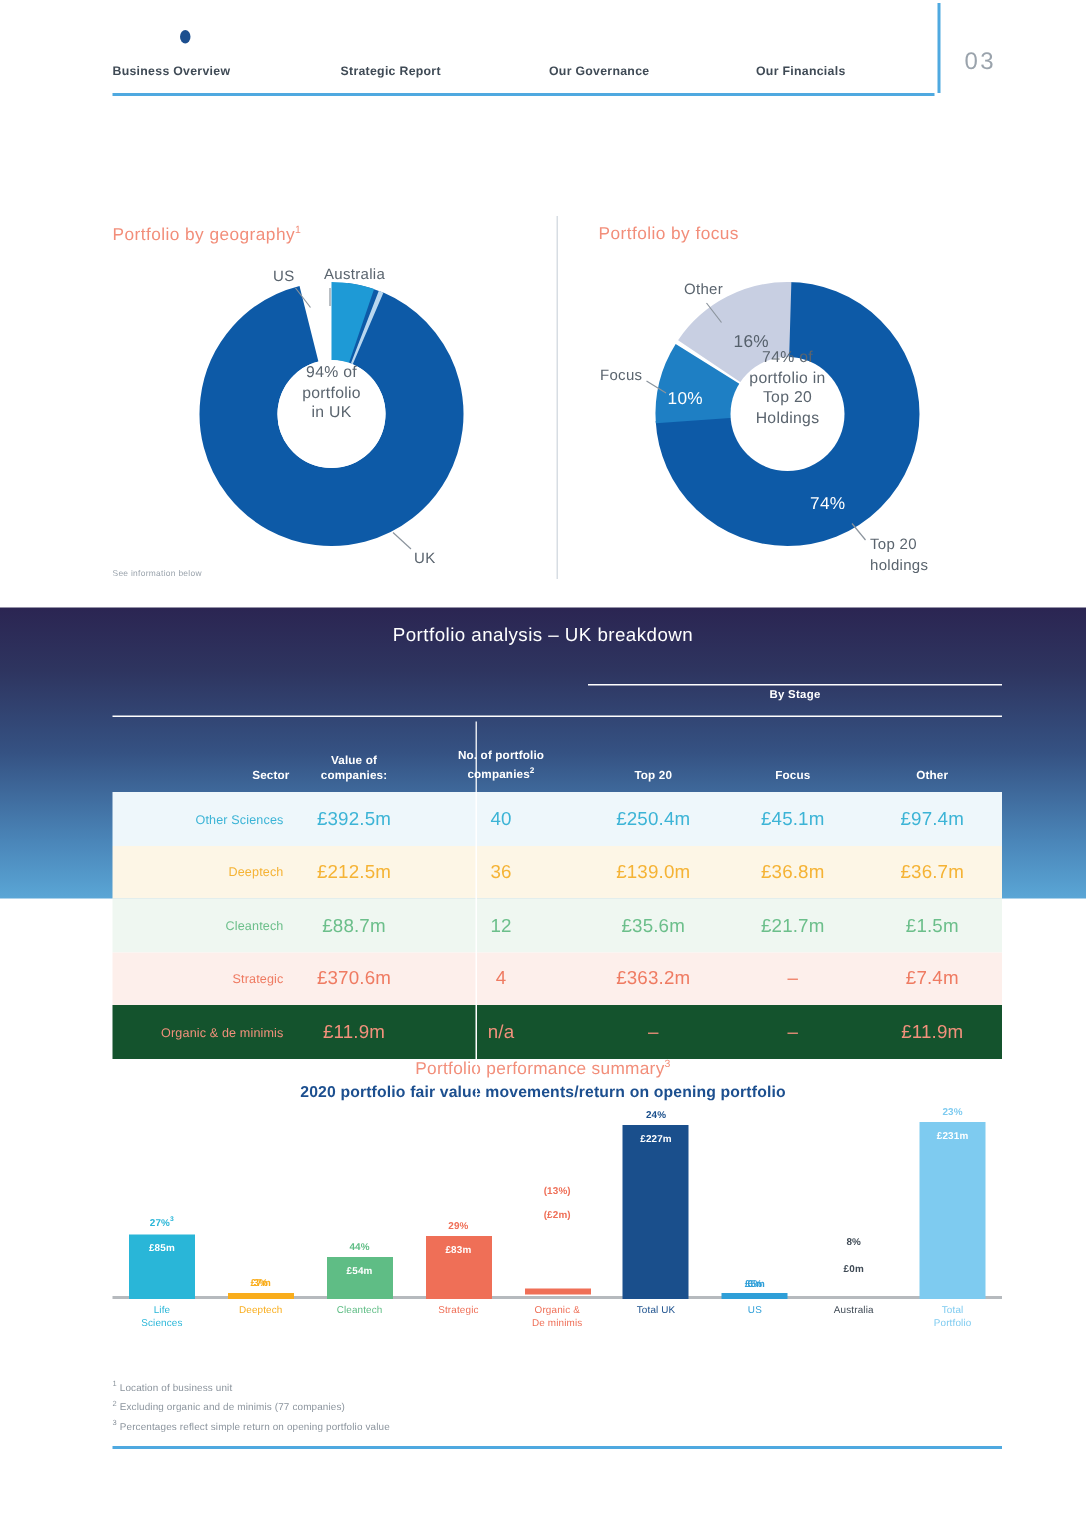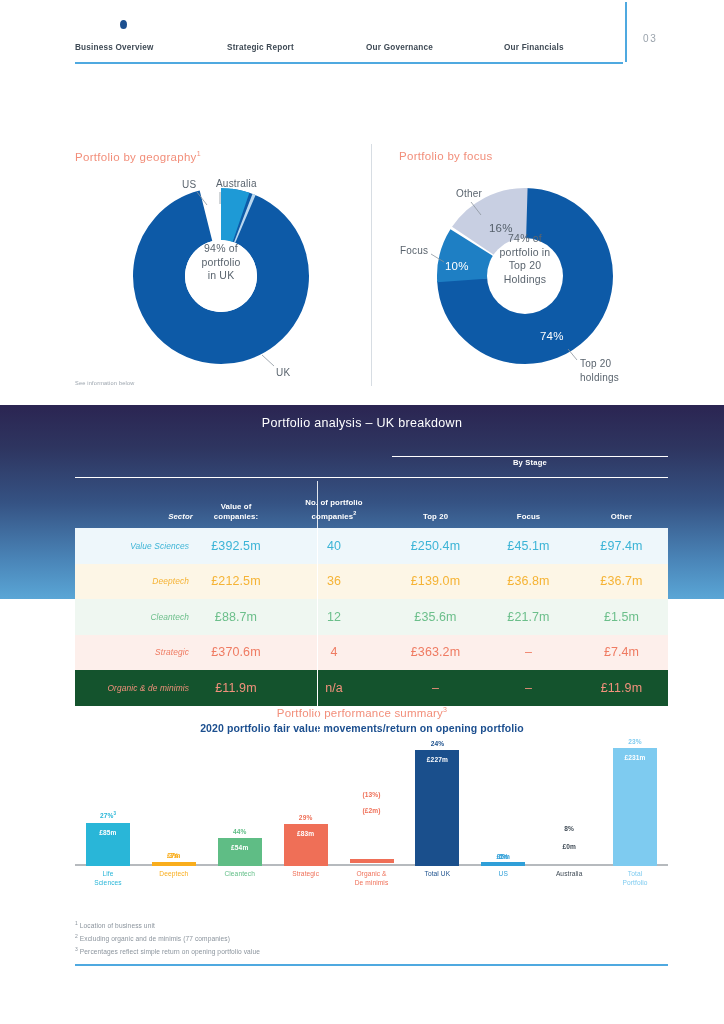--- a/index.html
+++ b/index.html
@@ -32,21 +32,21 @@
   .nav-rule {
     position: absolute; left: 75px; top: 62px; width: 548px; height: 2px;
     background: #4fa9e0;
   }
   .nav-vrule {
     position: absolute; left: 625px; top: 2px; width: 1.5px; height: 60px;
     background: #4fa9e0;
   }
   .pagenum {
     position: absolute; left: 643px; top: 33px;
-    font-size: 10px; color: #9aa3ac; letter-spacing: 1.6px;
+    font-size: 16px; color: #9aa3ac; letter-spacing: 1.6px;
   }
 
   
   .donut-sec { position: absolute; left: 0; top: 140px; width: 724px; height: 260px; }
   .donut-title {
     font-size: 11.5px; color: #f28e7a; letter-spacing: .3px; font-weight: 400;
   }
   .dt-geo { position: absolute; left: 75px; top: 10px; }
   .dt-focus { position: absolute; left: 399px; top: 10px; }
   .sec-divider {
@@ -91,21 +91,21 @@
     position: absolute; left: 75px; top: 72px; width: 593px; height: 1.4px; background: #ffffff;
   }
   .thead {
     position: absolute; left: 75px; top: 76px; width: 593px; height: 47px;
     display: flex; align-items: flex-end;
   }
   .thead .th {
     font-size: 7.8px; color: #ffffff; font-weight: 600; line-height: 10px;
     padding-bottom: 6px; letter-spacing: .1px;
   }
-  .c-sector { width: 118px; text-align: right; font-style: italic; }
+  .c-sector { width: 118px; text-align: right; }
   .c-value  { width: 86px;  text-align: center; }
   .c-numco  { width: 110px; text-align: center; }
   .c-top20  { width: 93px;  text-align: center; }
   .c-focus  { width: 93px;  text-align: center; }
   .c-other  { width: 93px;  text-align: center; }
 
   .rows { position: absolute; left: 75px; top: 123px; width: 593px; }
   .trow { display: flex; align-items: center; height: 35.5px; position: relative; }
   .trow .cell { font-size: 12.5px; letter-spacing: .1px; }
   .trow .cell.c-sector { font-size: 8.4px; padding-right: 4px; }
@@ -271,21 +271,21 @@
         <span>No. of portfolio</span><br>
         <span>companies</span><sup style="font-size:5.5px">2</sup>
       </div>
       <div class="th c-top20">Top 20</div>
       <div class="th c-focus">Focus</div>
       <div class="th c-other">Other</div>
     </div>
 
     <div class="rows" id="table-rows">
         <div class="trow" style="background: rgb(238, 247, 251); color: rgb(60, 180, 214);">
-          <div class="cell c-sector">Value Sciences</div>
+          <div class="cell c-sector">Other Sciences</div>
           <div class="cell c-value">£392.5m</div>
           <div class="cell c-numco">40</div>
           <div class="cell c-top20">£250.4m</div>
           <div class="cell c-focus">£45.1m</div>
           <div class="cell c-other">£97.4m</div>
         </div>
         <div class="trow" style="background: rgb(253, 246, 230); color: rgb(245, 179, 53);">
           <div class="cell c-sector">Deeptech</div>
           <div class="cell c-value">£212.5m</div>
           <div class="cell c-numco">36</div>

